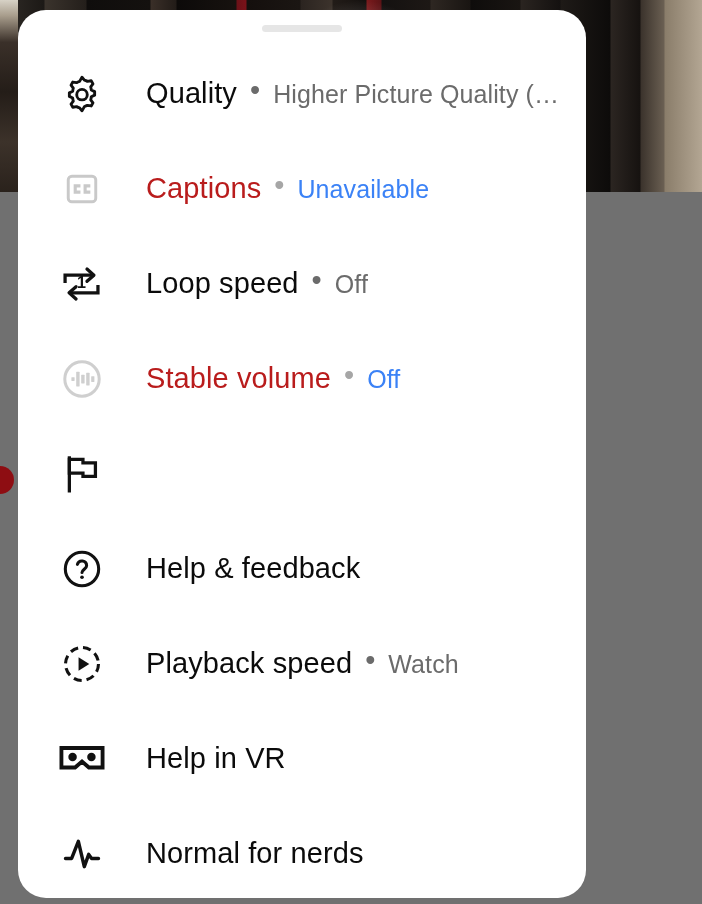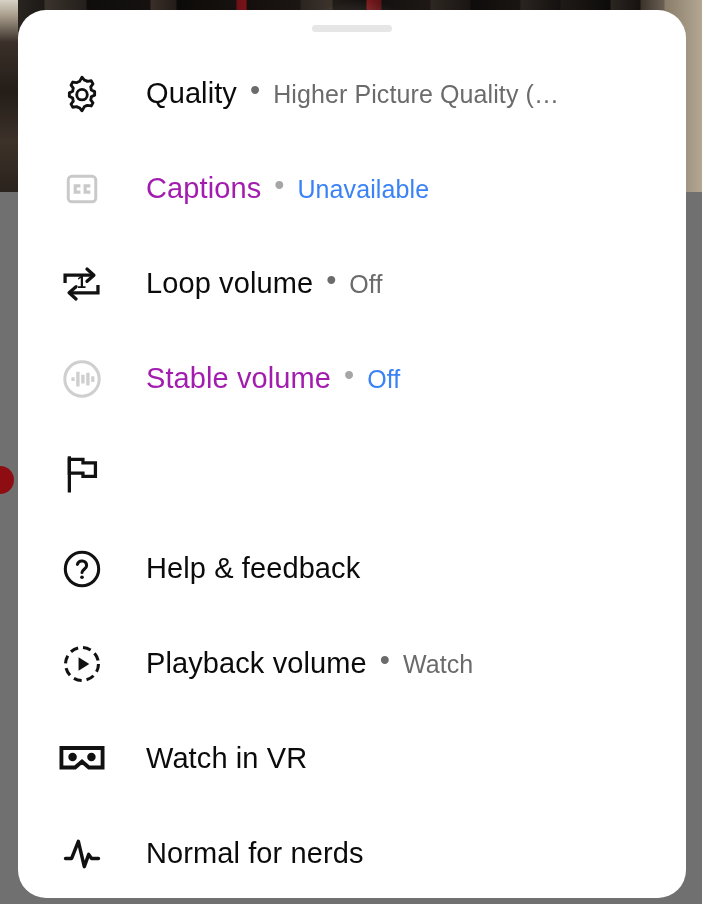--- a/index.html
+++ b/index.html
@@ -75,21 +75,21 @@
     width: 28px; height: 28px;
     border-radius: 50%;
     background: #8e0d12;
   }
 
   
   .sheet {
     position: absolute;
     left: 18px;
     top: 10px;
-    width: 668px;
+    width: 568px;
     height: 888px;
     background: #ffffff;
     border-radius: 28px;
     overflow: hidden;
   }
   .drag-handle {
     position: absolute;
     left: 50%;
     transform: translateX(-50%);
     top: 15px;
@@ -128,21 +128,21 @@
     margin-left: 32px;
     white-space: nowrap;
     overflow: hidden;
     flex: 1;
   }
   .primary-label {
     font-size: 29px;
     color: #0b0b0b;
     letter-spacing: 0.1px;
   }
-  .menu-item.disabled .primary-label { color: #a21caf; }
+  .menu-item.disabled .primary-label { color: #b91c1c; }
 
   .sep-dot {
     font-size: 29px;
     color: #6b6b6b;
     margin: 0 13px;
     line-height: 1;
     position: relative;
     top: -3px;
   }
   .menu-item.disabled .sep-dot { color: #a6a6a6; }
@@ -200,21 +200,21 @@
           <div class="icon-slot">
             <svg width="50" height="50" viewBox="0 0 26 24" fill="none" stroke="#111" stroke-width="1.7">
       <path d="M4.2 10.6V7.4h14.1" stroke-linecap="square"></path>
       <path d="M15.6 4.2l3.6 3.2-3.6 3.2" fill="none" stroke-linecap="round" stroke-linejoin="round"></path>
       <path d="M21.3 13.4v3.2H7.2" stroke-linecap="square"></path>
       <path d="M9.9 13.4l-3.6 3.2 3.6 3.2" fill="none" stroke-linecap="round" stroke-linejoin="round"></path>
       <text x="12.7" y="14.3" text-anchor="middle" font-family="Liberation Sans, sans-serif" font-size="8.4" font-weight="bold" fill="#111" stroke="none">1</text>
     </svg>
           </div>
           <div class="labels">
-            <span class="primary-label">Loop volume</span>
+            <span class="primary-label">Loop speed</span>
             <span class="sep-dot">•</span>
             <span class="value-label">Off</span>
           </div>
         </div>
         <div class="menu-item disabled">
           <div class="icon-slot">
             <svg width="48" height="48" viewBox="0 0 24 24" fill="none">
       <circle cx="12" cy="12" r="8.6" stroke="#cfcfcf" stroke-width="1.5"></circle>
       <g fill="#cfcfcf">
         <rect x="6.7" y="11.1" width="1.6" height="1.9" rx="0.2"></rect>
@@ -252,35 +252,35 @@
           </div>
         </div>
         <div class="menu-item">
           <div class="icon-slot">
             <svg width="46" height="46" viewBox="0 0 24 24" fill="none">
       <circle cx="12" cy="12" r="8.6" stroke="#111" stroke-width="1.6" fill="none" stroke-dasharray="4.2 2.6"></circle>
       <path d="M10.2 8.5l5.6 3.5-5.6 3.5z" fill="#111"></path>
     </svg>
           </div>
           <div class="labels">
-            <span class="primary-label">Playback volume</span>
+            <span class="primary-label">Playback speed</span>
             <span class="sep-dot">•</span>
             <span class="value-label">Watch</span>
           </div>
         </div>
         <div class="menu-item">
           <div class="icon-slot">
             <svg width="50" height="40" viewBox="0 0 26 18" fill="none">
       <path d="M2.3 3.3h21.4v10.1h-7.1l-3.6-3.1-3.6 3.1H2.3z" stroke="#111" stroke-width="2" stroke-linejoin="miter" fill="none"></path>
       <circle cx="8.1" cy="8.0" r="2.2" fill="#111"></circle>
       <circle cx="17.9" cy="8.0" r="2.2" fill="#111"></circle>
     </svg>
           </div>
           <div class="labels">
-            <span class="primary-label">Watch in VR</span>
+            <span class="primary-label">Help in VR</span>
           </div>
         </div>
         <div class="menu-item">
           <div class="icon-slot">
             <svg width="46" height="46" viewBox="0 0 24 24" fill="none" stroke="#111" stroke-width="1.8" stroke-linejoin="round" stroke-linecap="round">
       <path d="M3.4 14.3h3.2L10.1 5.4l3.1 13.2 2.3-6.4 1.5 2.1h3.6"></path>
     </svg>
           </div>
           <div class="labels">
             <span class="primary-label">Normal for nerds</span>

